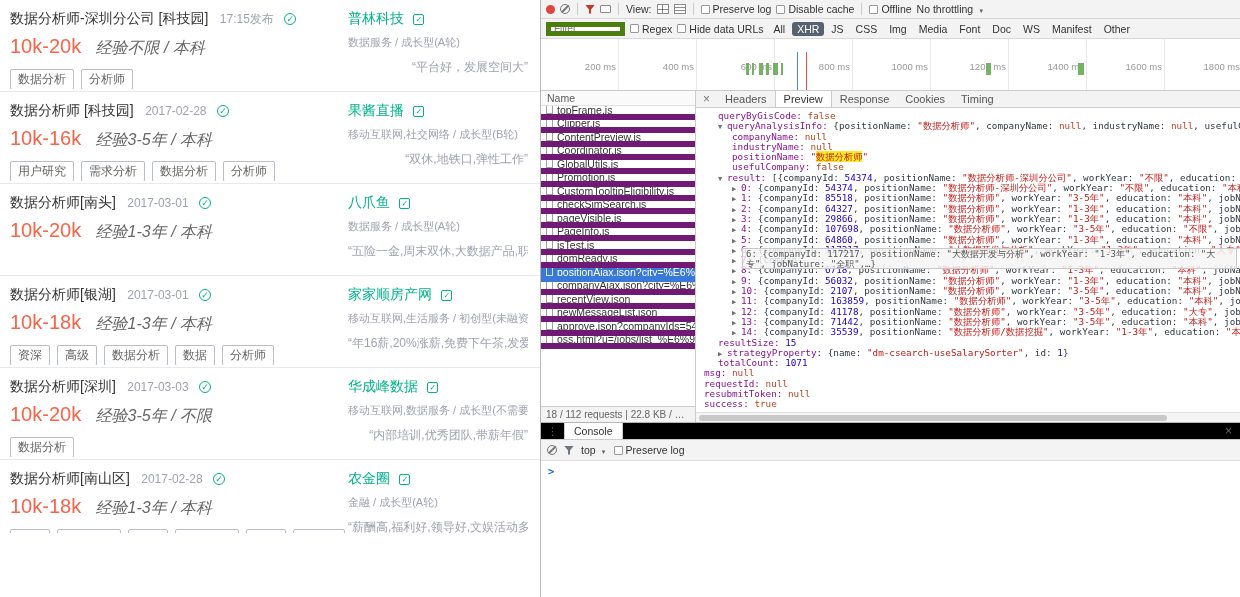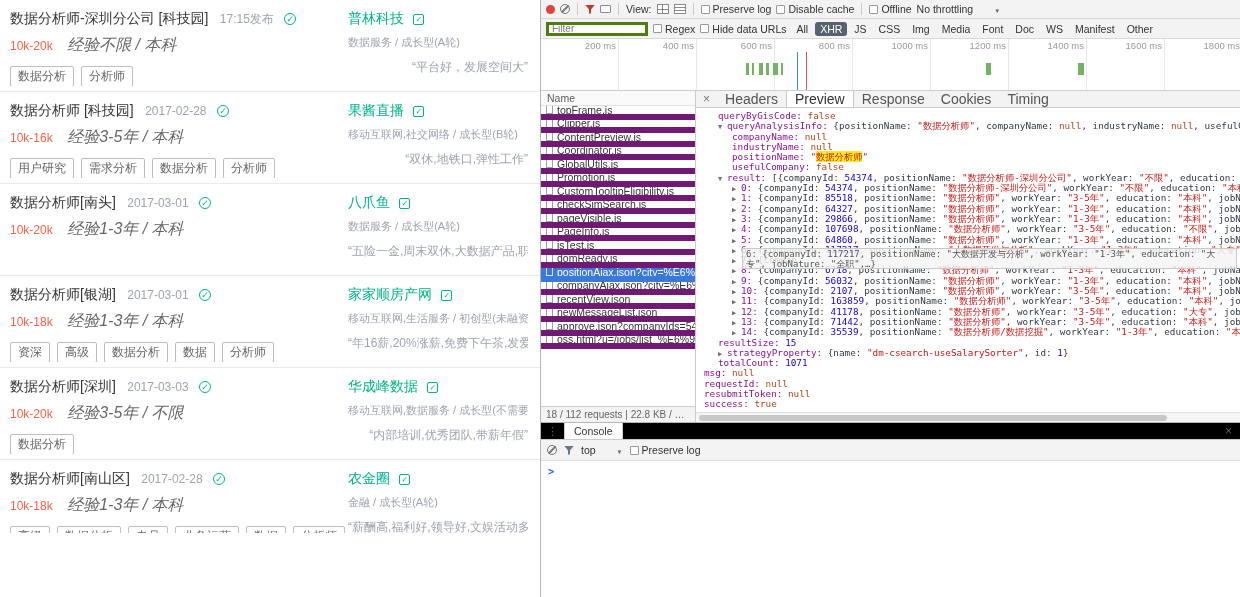--- a/index.html
+++ b/index.html
@@ -15,21 +15,21 @@
   .jobs-panel { flex:0 0 540px; width:540px; height:533px; overflow:hidden; background:#fff; }
   .job-card { height:92px; padding:9px 12px 0 10px; border-bottom:1px solid #e9e9e9; display:flex; }
   .job-left { flex:1; min-width:0; }
   .trow { white-space:nowrap; overflow:hidden; }
   .jtitle { font-size:14px; color:#333; cursor:pointer; }
   .jdate { font-size:12px; color:#9fa3af; margin-left:7px; }
   .jcheck { display:inline-block; width:12px; height:12px; line-height:11px; border:1px solid #00b38a;
             border-radius:50%; color:#00b38a; font-size:9px; text-align:center; margin-left:6px; vertical-align:1px; }
   .jcheck::before { content:"✓"; }
   .srow { margin-top:7px; }
-  .salary { font-size:12px; color:#fa6347; }
+  .salary { font-size:20px; color:#fa6347; }
   .req { font-size:16px; color:#666; margin-left:10px;font-style:italic; }
   .tagrow { margin-top:10px; height:20px; overflow:hidden; white-space:nowrap; }
   .tag { display:inline-block; font-size:12px; color:#666; border:1px solid #b9bec7; border-radius:2px;
          padding:1px 7px; margin-right:7px; }
   .job-right { flex:0 0 180px; width:180px; min-width:0; }
   .cname { font-size:14px; color:#00b38a; cursor:pointer; }
   .cbadge { display:inline-block; width:11px; height:11px; line-height:10px; border:1px solid #00b38a;
             border-radius:2px; color:#00b38a; font-size:8px; text-align:center; margin-left:5px; vertical-align:1px; }
   .cbadge::before { content:"✓"; }
   .cindustry { font-size:11px; color:#9fa3af; margin-top:7px; white-space:nowrap; overflow:hidden; }
@@ -50,30 +50,30 @@
   .icon-funnel { width:10px; height:9px; background:#c0392b;
               clip-path:polygon(0 0,100% 0,60% 55%,60% 100%,40% 100%,40% 55%); flex:0 0 10px; }
   .icon-funnel.gray { background:#6e7681; }
   .icon-camera { width:11px; height:8px; border:1px solid #8a8a8a; border-radius:1px; background:#fdfdfd; flex:0 0 11px; }
   .icon-view { width:12px; height:10px; border:1px solid #8a8a8a; flex:0 0 12px;
               background:linear-gradient(#fff 0 2px,#8a8a8a 2px 3px,#fff 3px 5px,#8a8a8a 5px 6px,#fff 6px 8px,#8a8a8a 8px 9px,#fff 9px); }
   .icon-view.grid { background:linear-gradient(90deg,#fff 0 4px,#8a8a8a 4px 5px,#fff 5px),
               linear-gradient(#fff 0 4px,#8a8a8a 4px 5px,#fff 5px); background-blend-mode:multiply; }
   .cb { display:inline-flex; align-items:center; gap:3px; white-space:nowrap; }
   .box { width:9px; height:9px; border:1px solid #999; background:#fff; border-radius:1px; flex:0 0 9px; }
-  .ddl { display:inline-flex; align-items:center; gap:21px; white-space:nowrap; }
+  .ddl { display:inline-flex; align-items:center; gap:5px; white-space:nowrap; }
   .caret::before { content:"▼"; font-size:6px; color:#666; }
-  .filter-input { width:102px; height:14px; font-size:10px; border:3px solid #4d7c0f; padding:0 3px;
+  .filter-input { width:79px; height:14px; font-size:10px; border:5px solid #4d7c0f; padding:0 3px;
               color:#333; background:#fff; font-family:"Liberation Sans",sans-serif; }
   .ftype { padding:1px 5px; border-radius:3px; color:#333; cursor:pointer; white-space:nowrap; }
   .ftype.on { background:#566270; color:#fff; }
 
   .dt-timeline { height:52px; flex:0 0 52px; border-bottom:1px solid #ccc; position:relative; overflow:hidden;
               background:repeating-linear-gradient(to right,transparent 0 77px,#e9e9e9 77px 78px); }
-  .tl-labels { display:flex; height:13px; font-size:9.5px; color:#999; }
+  .tl-labels { display:flex; height:13px; font-size:9.5px; color:#999;margin-top:21px; }
   .tl-label { flex:0 0 78px; width:78px; text-align:right; padding-right:3px; line-height:14px; }
   .tl-bar { position:absolute; top:24px; height:12px; background:#74b266; }
   .tl-line { position:absolute; top:13px; bottom:0; width:1px; }
   .tl-line.red { background:#d9534f; }
   .tl-line.blue { background:#4285f4; }
 
   .dt-main { flex:1; min-height:0; display:flex; }
   .net-col { flex:0 0 155px; width:155px; border-right:1px solid #ccc; display:flex; flex-direction:column;
               font-size:10.5px; min-height:0; }
   .net-header { height:15px; line-height:15px; flex:0 0 15px; padding-left:6px; border-bottom:1px solid #e3e3e3;
@@ -83,21 +83,21 @@
   .net-row.selected { background:#3879d9; color:#fff; border-color:#3879d9; }
   .ficon { width:7px; height:9px; border:1px solid #9aa0a6; background:#fff; margin-right:4px; flex:0 0 7px; }
   .net-row.selected .ficon { border-color:#cfe0f7; background:#3879d9; }
   .fname { overflow:hidden; }
   .net-fill { flex:1; }
   .net-status { height:16px; line-height:15px; flex:0 0 16px; border-top:1px solid #ccc; background:#f3f3f3;
               color:#666; padding:0 5px; font-size:10px; white-space:nowrap; overflow:hidden; text-overflow:ellipsis; }
 
   .detail { flex:1; min-width:0; display:flex; flex-direction:column; }
   .detail-tabs { height:17px; flex:0 0 17px; background:#f3f3f3; border-bottom:1px solid #ccc;
-              display:flex; align-items:center; font-size:14px; color:#555; }
+              display:flex; align-items:center; font-size:11px; color:#555; }
   .dclose { padding:0 7px; font-size:12px; color:#777; cursor:pointer; }
   .dclose::before { content:"×"; }
   .dtab { padding:0 8px; height:16px; line-height:16px; cursor:pointer; white-space:nowrap; }
   .dtab.on { background:#fff; border-left:1px solid #ccc; border-right:1px solid #ccc; color:#333; }
   .preview { flex:1; min-height:0; position:relative; overflow:hidden;
               font-family:"DejaVu Sans Mono", monospace; font-size:9.3px; padding-top:3px; }
   .pline { height:10.3px; line-height:10.3px; white-space:nowrap; }
   .i1 { padding-left:8px; } .i2 { padding-left:22px; } .i3 { padding-left:36px; }
   .arrow { display:inline-block; font-size:7px; color:#727272; width:9px; }
   .arrow:empty { display:none; }

